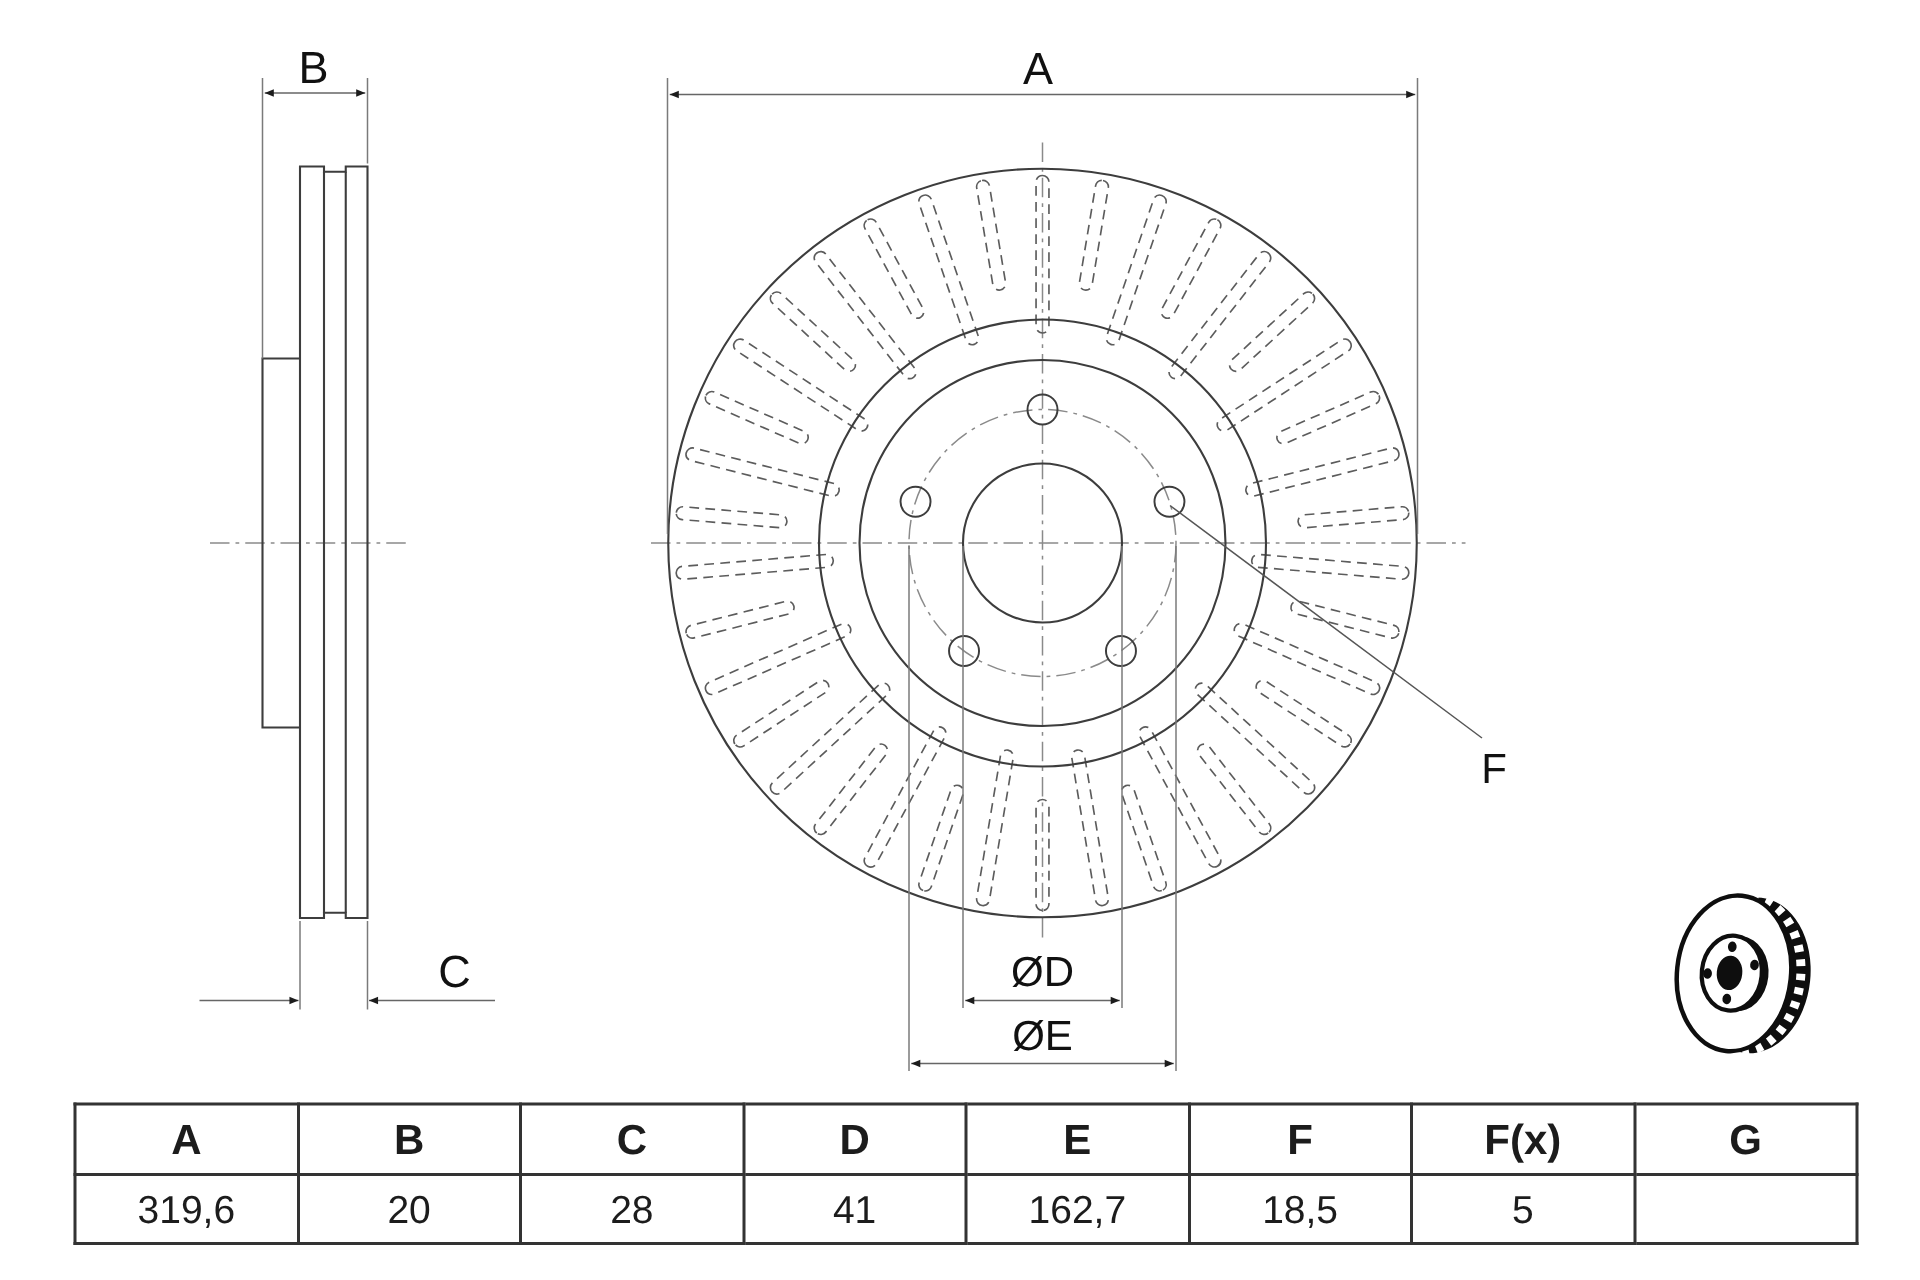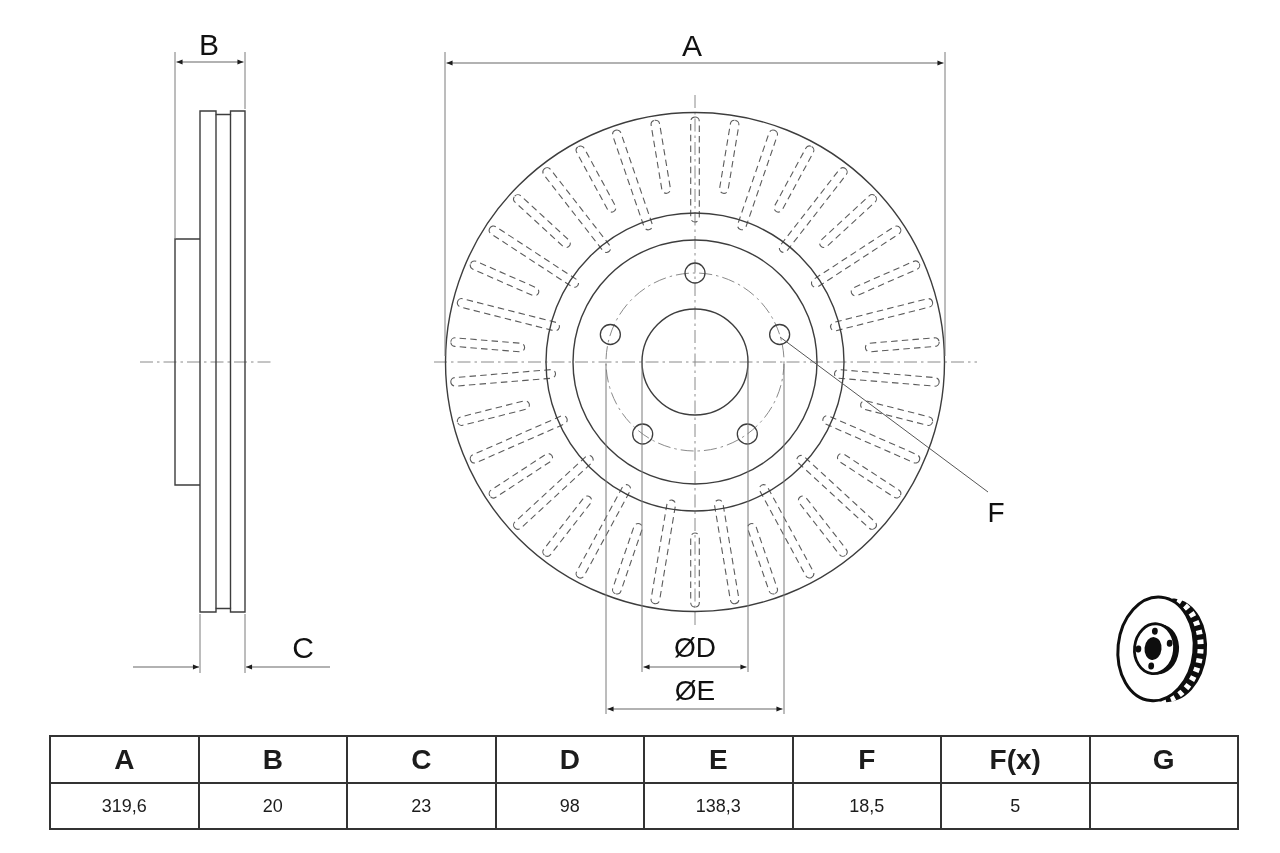--- a/index.html
+++ b/index.html
@@ -14,21 +14,21 @@
   .leader{fill:none;stroke:#565656;stroke-width:1;}
   #vent-slots rect{fill:none;stroke:#5c5c5c;stroke-width:1.1;stroke-dasharray:6.5 4.2;}
   #bolt-holes circle{fill:none;stroke:#3d3d3d;stroke-width:1.3;}
   text.dimlabel{font-family:"Liberation Sans",sans-serif;font-size:30px;fill:#111;text-anchor:middle;}
   text.dimlabel.small{font-size:28px;}
   
   #dim-table{position:absolute;left:49px;top:735px;width:1190px;border-collapse:collapse;
              table-layout:fixed;text-align:center;color:#1c1c1c;}
   #dim-table th,#dim-table td{border:2px solid #333333;padding:0;}
   #dim-table th{height:45px;font-size:28px;font-weight:bold;}
-  #dim-table td{height:44px;font-size:18px;font-weight:normal;}
+  #dim-table td{height:44px;font-size:26px;font-weight:normal;}
   .icon-black{fill:#0e0e0e;}
 </style>
 </head>
 <body>
 
 <div id="stage">
 
   <svg width="1280" height="730" viewBox="0 0 1280 730">
     <defs>
       <marker id="arr" viewBox="0 0 10 10" refX="10" refY="5" markerWidth="15" markerHeight="5.5" orient="auto-start-reverse">
@@ -174,22 +174,22 @@
         <th>C</th>
         <th>D</th>
         <th>E</th>
         <th>F</th>
         <th>F(x)</th>
         <th>G</th>
       </tr>
       <tr>
         <td>319,6</td>
         <td>20</td>
-        <td>23</td>
-        <td>98</td>
-        <td>138,3</td>
+        <td>28</td>
+        <td>41</td>
+        <td>162,7</td>
         <td>18,5</td>
         <td>5</td>
         <td></td>
       </tr>
     </tbody>
   </table>
 </div>
 
 </body></html>

